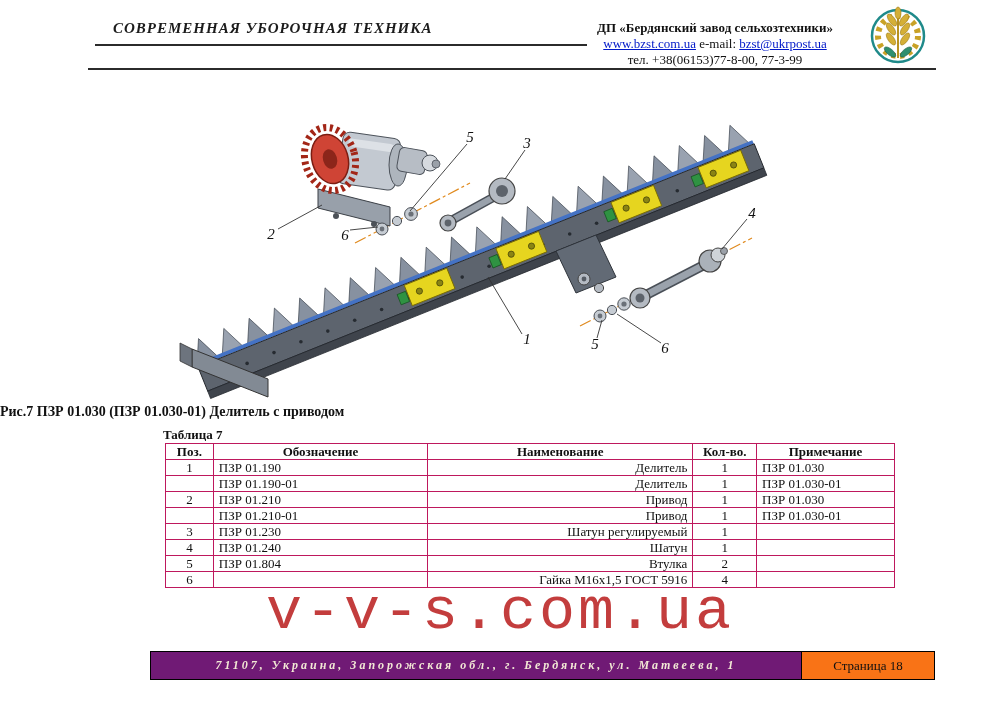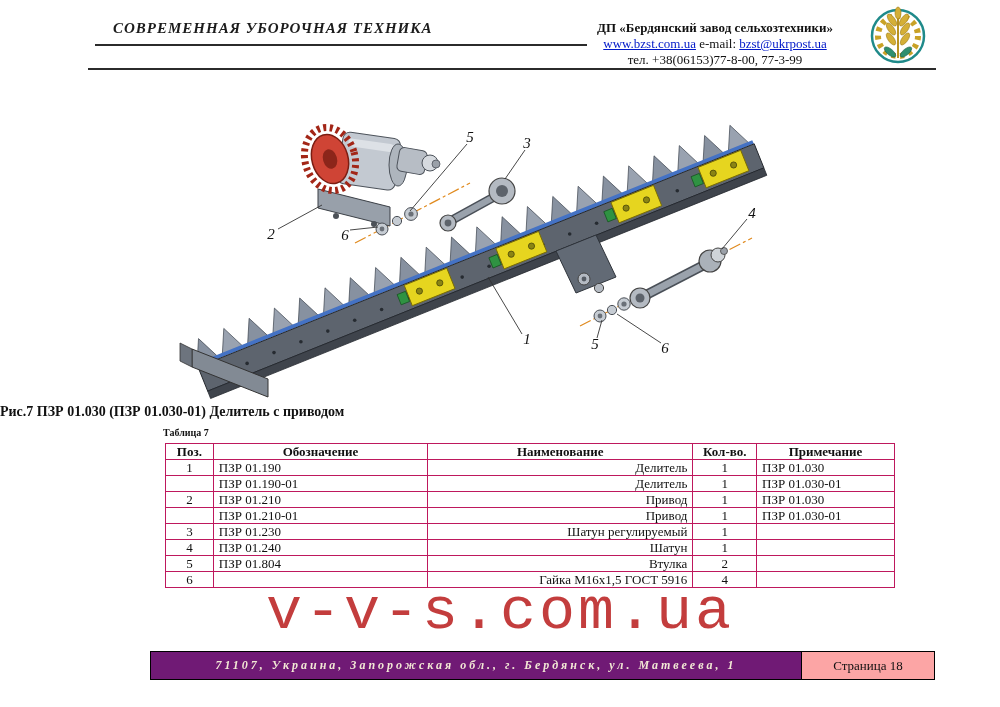--- a/index.html
+++ b/index.html
@@ -16,37 +16,37 @@
   .logo{position:absolute;left:860px;top:2px;width:76px;height:68px}
 
   
   .drawing-wrap{position:absolute;left:150px;top:83px;width:700px;height:318px}
   .cl{stroke:#e08a1e;stroke-width:1.2;stroke-dasharray:12 3 3 3;fill:none}
   .leader{stroke:#333;stroke-width:0.9;fill:none}
   .callout{font:italic 15px "Liberation Serif",serif;fill:#111}
 
   
   .caption{position:absolute;left:0;top:404px;width:1000px;text-align:left;font-size:14px;font-weight:bold}
-  .table-title{position:absolute;left:163px;top:427px;font-size:10px;font-weight:bold}
+  .table-title{position:absolute;left:163px;top:427px;font-size:13px;font-weight:bold}
   table.parts{position:absolute;left:165px;top:443px;width:730px;border-collapse:collapse;font-size:13px;table-layout:fixed}
   table.parts th,table.parts td{border:1px solid #be185d;padding:0 5px;height:16px;line-height:15px;overflow:hidden;white-space:nowrap}
   table.parts th{font-weight:bold;text-align:center}
   .c0{width:45px;text-align:center}
   .c1{width:202px;text-align:left}
   .c2{width:250px;text-align:right}
   .c3{width:60px;text-align:center}
   .c4{width:130px;text-align:left}
 
   
   .watermark{position:absolute;left:50%;transform:translateX(-50%);top:578px;font-size:60px;letter-spacing:3px;color:#b91c1c;opacity:0.85;z-index:20;pointer-events:none;white-space:nowrap;font-family:Liberation Mono, monospace}
 
   
   .footer{position:absolute;left:150px;top:651px;width:785px;height:29px;display:flex;border:1px solid #000;z-index:5}
   .footer-addr{width:650px;background:#701a75;color:#f2e8d5;font-weight:bold;font-style:italic;font-size:12px;letter-spacing:3px;display:flex;align-items:center;justify-content:center;white-space:nowrap}
-  .footer-page{flex:1;background:#fca5a5;border-left:1px solid #000;display:flex;align-items:center;justify-content:center;font-size:13px;color:#111}
+  .footer-page{flex:1;background:#f97316;border-left:1px solid #000;display:flex;align-items:center;justify-content:center;font-size:13px;color:#111}
 </style>
 </head>
 <body>
 
 <div class="page">
 
   <div class="header-title">СОВРЕМЕННАЯ УБОРОЧНАЯ ТЕХНИКА</div>
   <div class="title-underline"></div>
   <div class="header-right">
     <div class="company">ДП «Бердянский завод сельхозтехники»</div>

